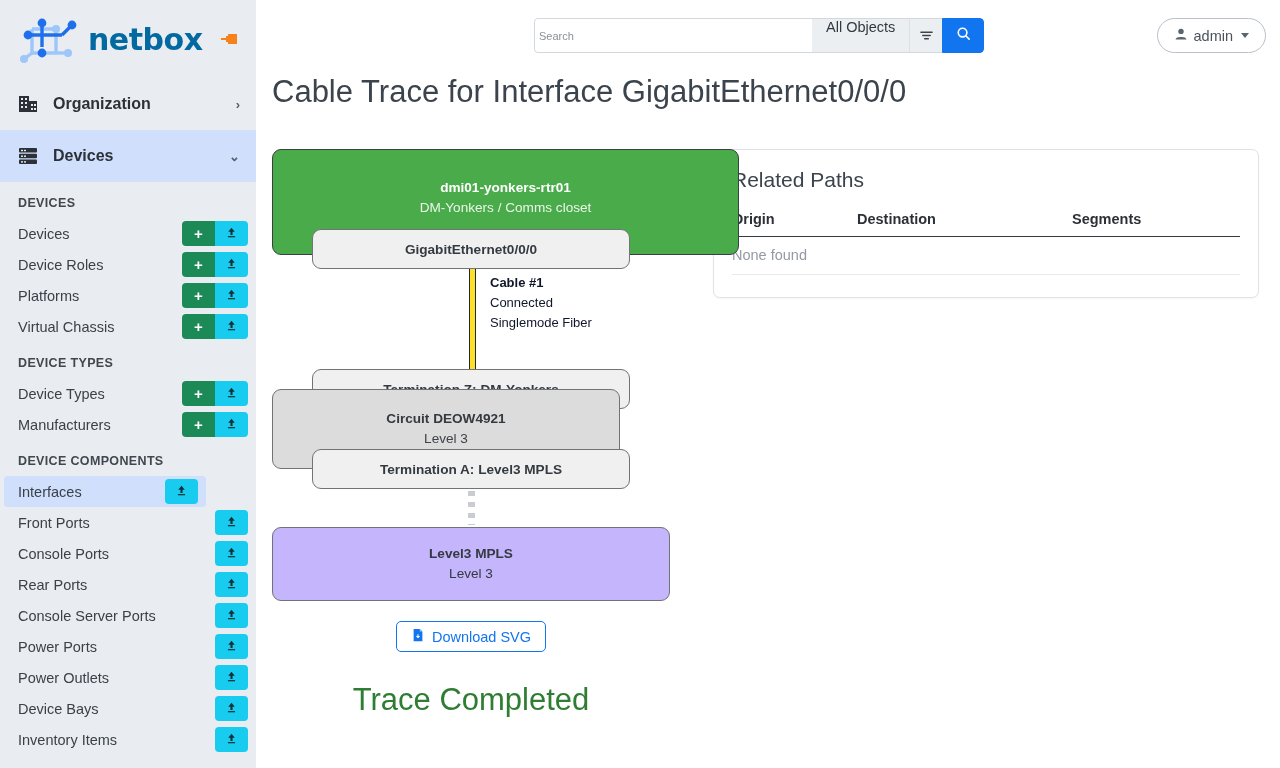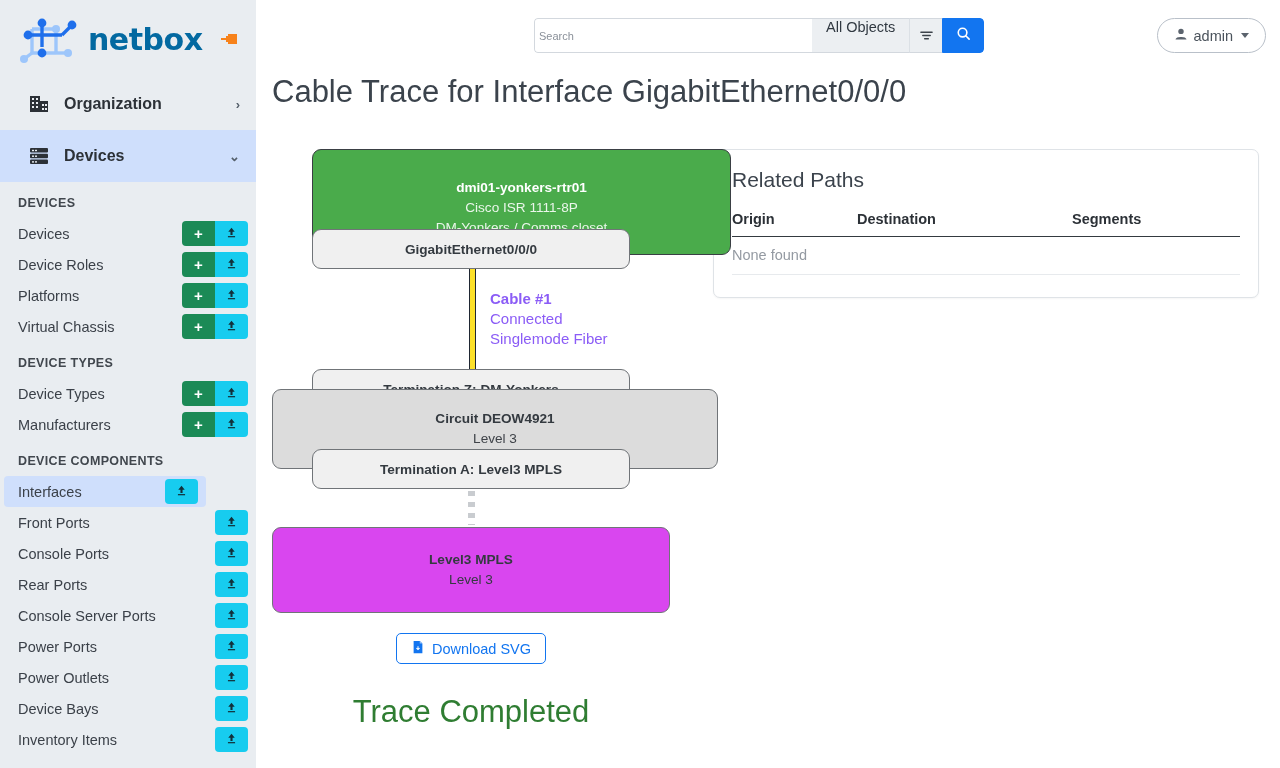--- a/index.html
+++ b/index.html
@@ -27,21 +27,21 @@
   .brand-logo { width: 66px; height: 52px; flex: 0 0 auto; }
   .brand-word {
     font-size: 30px; font-weight: 700; color: #0369a1;
     letter-spacing: -0.5px; margin-left: 4px;
     font-family: "DejaVu Sans", sans-serif;
   }
   .brand-pin { margin-left: auto; width: 20px; height: 20px; }
 
   .nav-group {
     height: 52px; display: flex; align-items: center;
-    padding: 0 16px 0 28px; cursor: pointer;
+    padding: 0 16px 0 17px; cursor: pointer;
     font-size: 16px; font-weight: 700; color: #2c3137;
   }
   .nav-group.active { background: #cfdffc; }
   .nav-group .gicon { width: 22px; height: 22px; margin-right: 14px; flex: 0 0 auto; }
   .nav-group .chev { margin-left: auto; color: #55606b; font-size: 13px; line-height: 1; }
 
   .nav-section {
     font-size: 12.5px; font-weight: 700; letter-spacing: 0.35px;
     color: #41474e; padding: 14px 0 8px 18px; text-transform: uppercase;
   }
@@ -145,63 +145,63 @@
     border: 1.5px solid #555d63;
     border-radius: 9px;
     text-align: center;
     font-size: 13.6px;
   }
   .node .t1 { font-weight: 700; }
   .node .t2, .node .t3 { font-weight: 400; }
 
   .dev-node {
     background: #4aab4b; border-color: #3a3f44;
-    color: #ffffff; width: 419px; height: 106px;
-    padding-top: 28px; line-height: 20px; margin-left: 40px;
+    color: #ffffff; width: 467px; height: 106px;
+    padding-top: 28px; line-height: 20px;
   }
   .dev-node .t2, .dev-node .t3 { color: #eaf6ea; }
 
   .term-node {
     background: #f0f0f0; border-color: #707478;
     width: 318px; height: 40px; margin: 0 auto;
     display: flex; align-items: center; justify-content: center;
     color: #343a40; font-weight: 700;
   }
 
   .circuit-node {
     background: #dcdcdc; border-color: #707478;
-    width: 446px; height: 80px;
+    width: 348px; height: 80px;
     display: flex; flex-direction: column;
     align-items: center; justify-content: center;
     line-height: 20px; color: #343a40;
   }
   .circuit-node .t2 { color: #3f4349; }
 
   .prov-node {
-    background: #d946ef; border-color: #707478;
-    width: 398px; height: 86px;
+    background: #c4b5fd; border-color: #707478;
+    width: 398px; height: 74px;
     display: flex; flex-direction: column;
     align-items: center; justify-content: center;
     line-height: 20px; color: #343a40;
   }
 
   
   .cable-seg {
     position: relative; height: 100px;
   }
   .cable-line {
     position: absolute; left: 197px; top: 0;
     width: 7px; height: 100px;
     background: #fce029;
     border-left: 1.6px solid #1f2733;
     border-right: 1.6px solid #1f2733;
   }
   .cable-lbl {
-    position: absolute; left: 218px; top: 20px;
-    font-size: 15px; line-height: 20px; color: #8b5cf6;
+    position: absolute; left: 218px; top: 4px;
+    font-size: 13px; line-height: 20px; color: #0f172a;
     text-align: left;
   }
   .cable-lbl .c1 { font-weight: 700; }
 
   
   .dot-seg { position: relative; height: 38px; }
   .dot-seg .dots {
     position: absolute; left: 196px; top: 2px;
     width: 7px; height: 34px;
     background-image: repeating-linear-gradient(
@@ -554,21 +554,20 @@
 
   <h1 class="page-title">Cable Trace for Interface GigabitEthernet0/0/0</h1>
 
   <div class="content-row">
 
     <div id="trace-col">
       <div class="trace-svgbox">
 
         <div class="node dev-node">
           <div class="t1">dmi01-yonkers-rtr01</div>
-          <div class="t2">Cisco ISR 1111-8P</div>
           <div class="t3">DM-Yonkers / Comms closet</div>
         </div>
 
         <div class="node term-node" style="margin-top:-26px;">
           <span>GigabitEthernet0/0/0</span>
         </div>
 
         <div class="cable-seg">
           <div class="cable-line"></div>
           <div class="cable-lbl">

